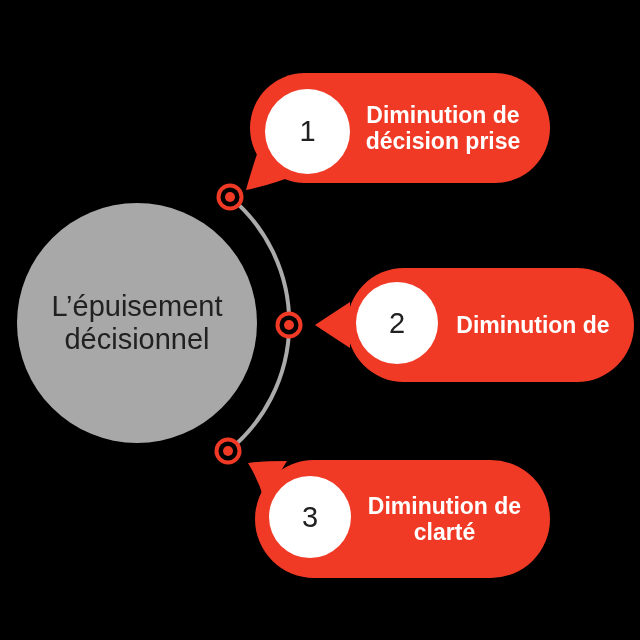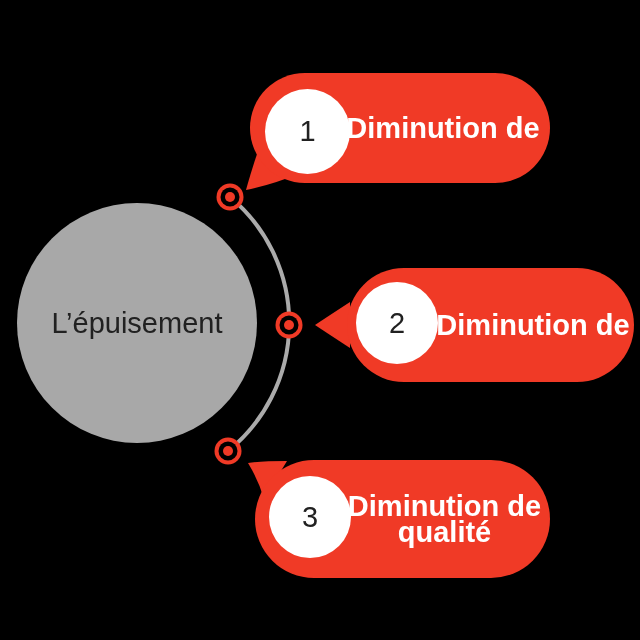--- a/index.html
+++ b/index.html
@@ -72,21 +72,21 @@
   .bubble-1 .num-circle { left: 15px; top: 16px; }
   .bubble-2 .num-circle { left: 9px;  top: 14px; width: 82px; height: 82px; }
   .bubble-3 .num-circle { left: 14px; top: 16px; width: 82px; height: 82px; }
   .bubble-text {
     position: absolute;
     display: flex;
     flex-direction: column;
     align-items: center;
     justify-content: center;
     color: #FFFFFF;
-    font-size: 29px;
+    font-size: 23px;
     line-height: 26px;
     font-weight: 600;
     text-align: center;
   }
   .bubble-1 .bubble-text { left: 100px; right: 14px; top: 0; bottom: 0; }
   .bubble-2 .bubble-text { left: 91px;  right: 6px;  top: 0; bottom: 0; }
   .bubble-3 .bubble-text { left: 96px;  right: 12px; top: 0; bottom: 0; }
   .bubble-text .line { white-space: nowrap; }
 </style>
 </head>
@@ -114,43 +114,45 @@
     </g>
     <g>
       <circle cx="228" cy="451" r="13.5" fill="#F03A26"></circle>
       <circle cx="228" cy="451" r="9.5" fill="#000000"></circle>
       <circle cx="228" cy="451" r="5" fill="#F03A26"></circle>
     </g>
   </svg>
 
   <div class="main-circle">
     <div class="line">L’épuisement</div>
+    <div class="line">décisionnel</div>
   </div>
 
   <div class="bubble bubble-1">
     <div class="num-circle">
       <span>1</span>
     </div>
     <div class="bubble-text">
       <div class="line">Diminution de</div>
+      <div class="line">décision prise</div>
     </div>
   </div>
 
   <div class="bubble bubble-2">
     <div class="num-circle">
       <span>2</span>
     </div>
     <div class="bubble-text">
       <div class="line">Diminution de</div>
     </div>
   </div>
 
   <div class="bubble bubble-3">
     <div class="num-circle">
       <span>3</span>
     </div>
     <div class="bubble-text">
       <div class="line">Diminution de</div>
-      <div class="line">qualité</div>
+      <div class="line">clarté</div>
     </div>
   </div>
 
 </div>
 
 </body></html>

